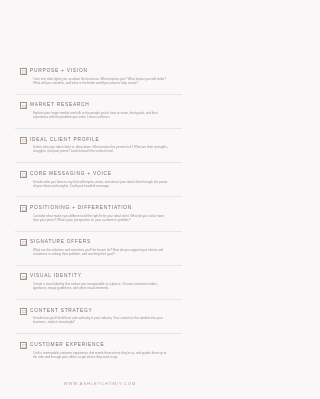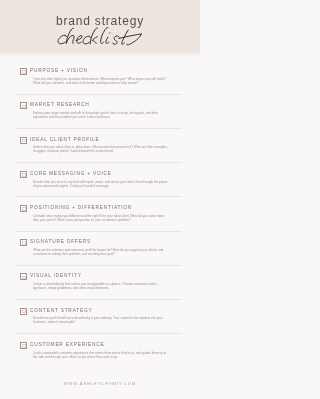--- a/index.html
+++ b/index.html
@@ -27,38 +27,20 @@
   .sb { position:absolute; left:13px; top:9.0px; width:137px; font-size:3.1px;
         line-height:4.0px; color:#9b938e; }
   .dv { position:absolute; left:15px; width:167px; height:1px; background:#e7e4e5; }
   .ft { position:absolute; left:0; top:380.6px; width:200px; text-align:center;
         font-size:4.0px; letter-spacing:0.95px; color:#b0a29a; }
 </style>
 </head>
 <body>
 
 <div class="page">
-  <div class="header">
-    <div class="title-line1">brand strategy</div>
-    <svg class="script-wrap" viewBox="0 0 200 55" width="200" height="55" aria-label="checklist">
-      <g id="script-g" fill="none" stroke="#3b322d" stroke-width="1.0" stroke-linecap="round" stroke-linejoin="round">
-          <path d="M66.4 36.6 C66.6 35.2 64.2 34.6 61.6 36.2 C58.8 37.9 57.2 41.2 58.4 42.8 C59.6 44.4 62.6 44.1 65.0 42.2"></path>
-          <path d="M73.6 28.4 C73.2 27.8 72.2 28.2 71.0 30.0 C68.6 33.6 66.6 38.6 66.2 43.6 C67.4 39.6 69.8 36.4 72.0 35.5 C73.9 34.9 74.6 36.3 73.8 38.3 C73.1 40.2 72.4 42.2 73.0 43.4"></path>
-          <path d="M76.0 40.6 C78.4 40.0 81.4 38.4 82.0 37.0 C82.5 35.8 81.5 35.3 80.0 35.9 C78.1 36.7 76.5 39.2 76.7 41.3 C76.9 43.4 78.9 43.9 81.2 42.2"></path>
-          <path d="M90.5 37.4 C90.6 36.1 88.5 35.5 86.2 36.9 C83.5 38.5 82.3 41.4 83.4 43.0 C84.4 44.4 87.0 44.1 89.2 42.5"></path>
-          <path d="M97.6 28.2 C97.2 27.6 96.2 28.0 95.0 29.8 C92.4 33.5 90.4 38.8 90.2 43.8 M97.4 36.6 C95.0 37.9 93.0 39.4 92.2 40.5 C94.0 40.7 95.6 41.7 96.2 43.5"></path>
-          <path d="M108.0 27.6 C107.4 27.2 106.4 27.8 105.0 29.8 C102.4 33.4 100.6 38.4 100.6 41.9 C100.6 43.7 102.0 44.0 103.6 42.3"></path>
-          <path d="M108.0 37.0 C106.8 38.9 105.8 40.9 105.9 42.4 C106.0 43.8 107.6 43.9 109.2 42.0 M109.4 33.2 L109.9 32.6"></path>
-          <path d="M119.2 37.0 C118.7 35.8 116.5 35.5 115.0 36.8 C113.5 38.0 113.9 39.5 115.6 40.4 C117.3 41.3 117.7 42.6 116.5 43.7 C115.2 44.7 113.2 44.4 112.5 43.0"></path>
-          <path d="M128.2 30.0 C125.2 34.6 122.6 40.2 121.8 42.8 C121.2 44.5 122.7 44.9 124.4 43.0"></path>
-          <path d="M118.8 38.4 C125.2 36.9 135.0 34.8 141.4 34.0"></path>
-          <path d="M141.4 34.0 C140.6 36.6 136.6 40.5 131.6 43.3 C128.4 45.1 126.4 45.4 126.8 44.2"></path>
-        </g>
-    </svg>
-  </div>
   <div id="sections">
       <div class="sec" style="top: 68px;">
         <span class="cb">
           <i></i>
         </span>
         <span class="st">PURPOSE + VISION</span>
         <div class="sb">Tune into what lights you up about this business. What inspires you? What impact you will make? What will you stand for, and what is the better world you want to help create?</div>
       </div>
       <div class="dv" style="top: 93.7px;"></div>
       <div class="sec" style="top: 102.2px;">

